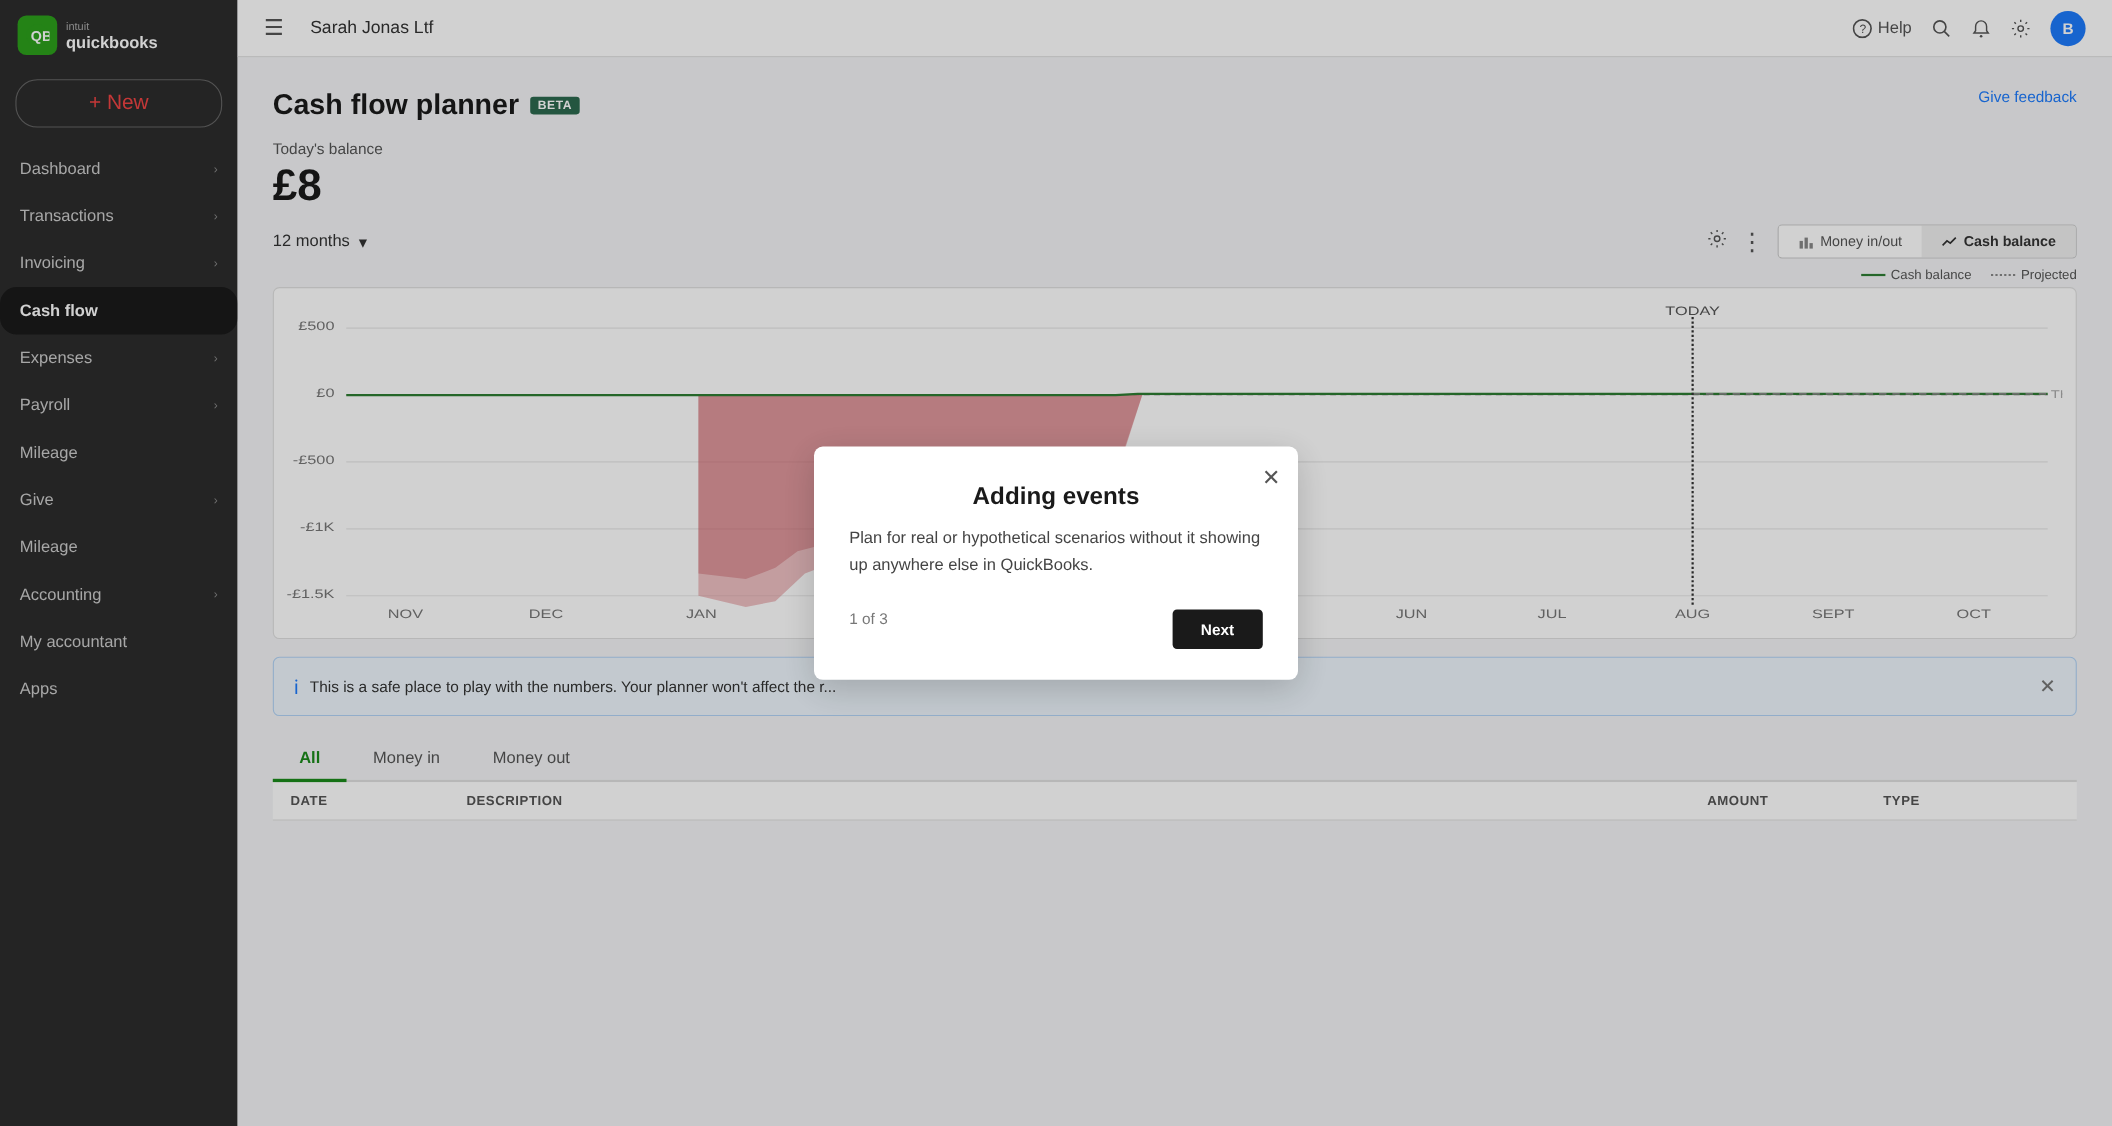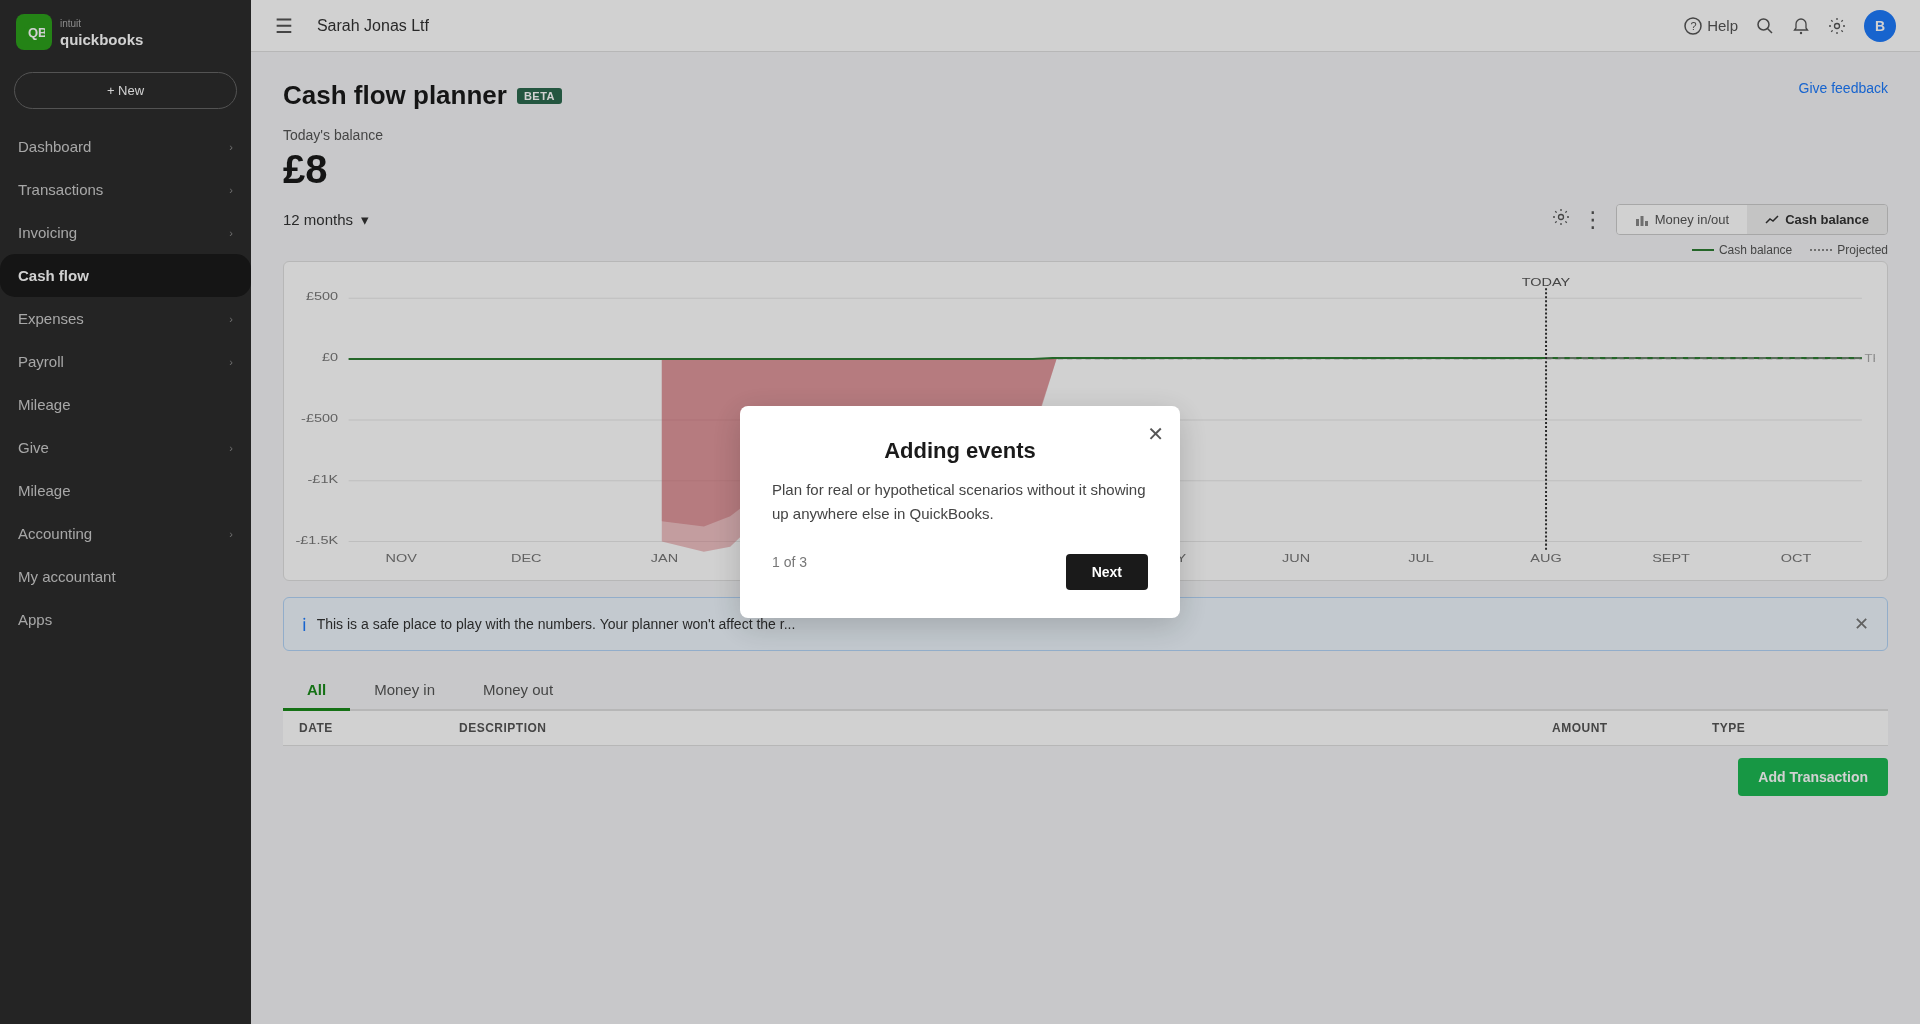--- a/index.html
+++ b/index.html
@@ -1,20 +1,20 @@
 <!DOCTYPE html>
 <html><head>
   <meta charset="utf-8">
   <style>
     * { box-sizing: border-box; margin: 0; padding: 0; }
     body { font-family: -apple-system, BlinkMacSystemFont, 'Segoe UI', Arial, sans-serif; background: #f4f5f7; display: flex; height: 1024px; width: 1920px; overflow: hidden; }
 
     
     #sidebar {
-      width: 251px;
+      width: 216px;
       background: #2d2d2d;
       color: #fff;
       display: flex;
       flex-direction: column;
       flex-shrink: 0;
       height: 100%;
     }
     #sidebar-logo {
       display: flex;
       align-items: center;
@@ -28,24 +28,24 @@
       display: flex; align-items: center; justify-content: center;
       font-size: 18px; font-weight: bold; color: white;
     }
     .qb-brand { font-size: 13px; color: #ccc; line-height: 1.2; }
     .qb-brand strong { display: block; font-size: 15px; color: white; }
 
     #new-button {
       margin: 8px 14px 16px;
       background: transparent;
       border: 1.5px solid #666;
-      color: #ffffff;
+      color: #ef4444;
       border-radius: 20px;
       padding: 10px 0;
-      font-size: 13px;
+      font-size: 19px;
       cursor: pointer;
       display: flex; align-items: center; justify-content: center; gap: 6px;
     }
 
     .nav-item {
       display: flex; align-items: center; justify-content: space-between;
       padding: 13px 18px;
       cursor: pointer;
       font-size: 15px;
       color: #ccc;
@@ -459,23 +459,20 @@
         <div class="tab-item">Money out</div>
       </div>
       <div id="table-header">
         <span>DATE</span>
         <span>DESCRIPTION</span>
         <span>AMOUNT</span>
         <span>TYPE</span>
       </div>
     </div>
 
-    <div style="display:flex; justify-content:flex-end; margin-top:12px;">
-      <button id="add-transaction-btn">Add Transaction</button>
-    </div>
   </div>
 </div>
 
 <div id="modal-overlay">
   <div id="modal">
     <button id="modal-close">✕</button>
     <div id="modal-title">Adding events</div>
     <div id="modal-body">Plan for real or hypothetical scenarios without it showing up anywhere else in QuickBooks.</div>
     <div id="modal-footer">
       <span id="modal-progress">1 of 3</span>

